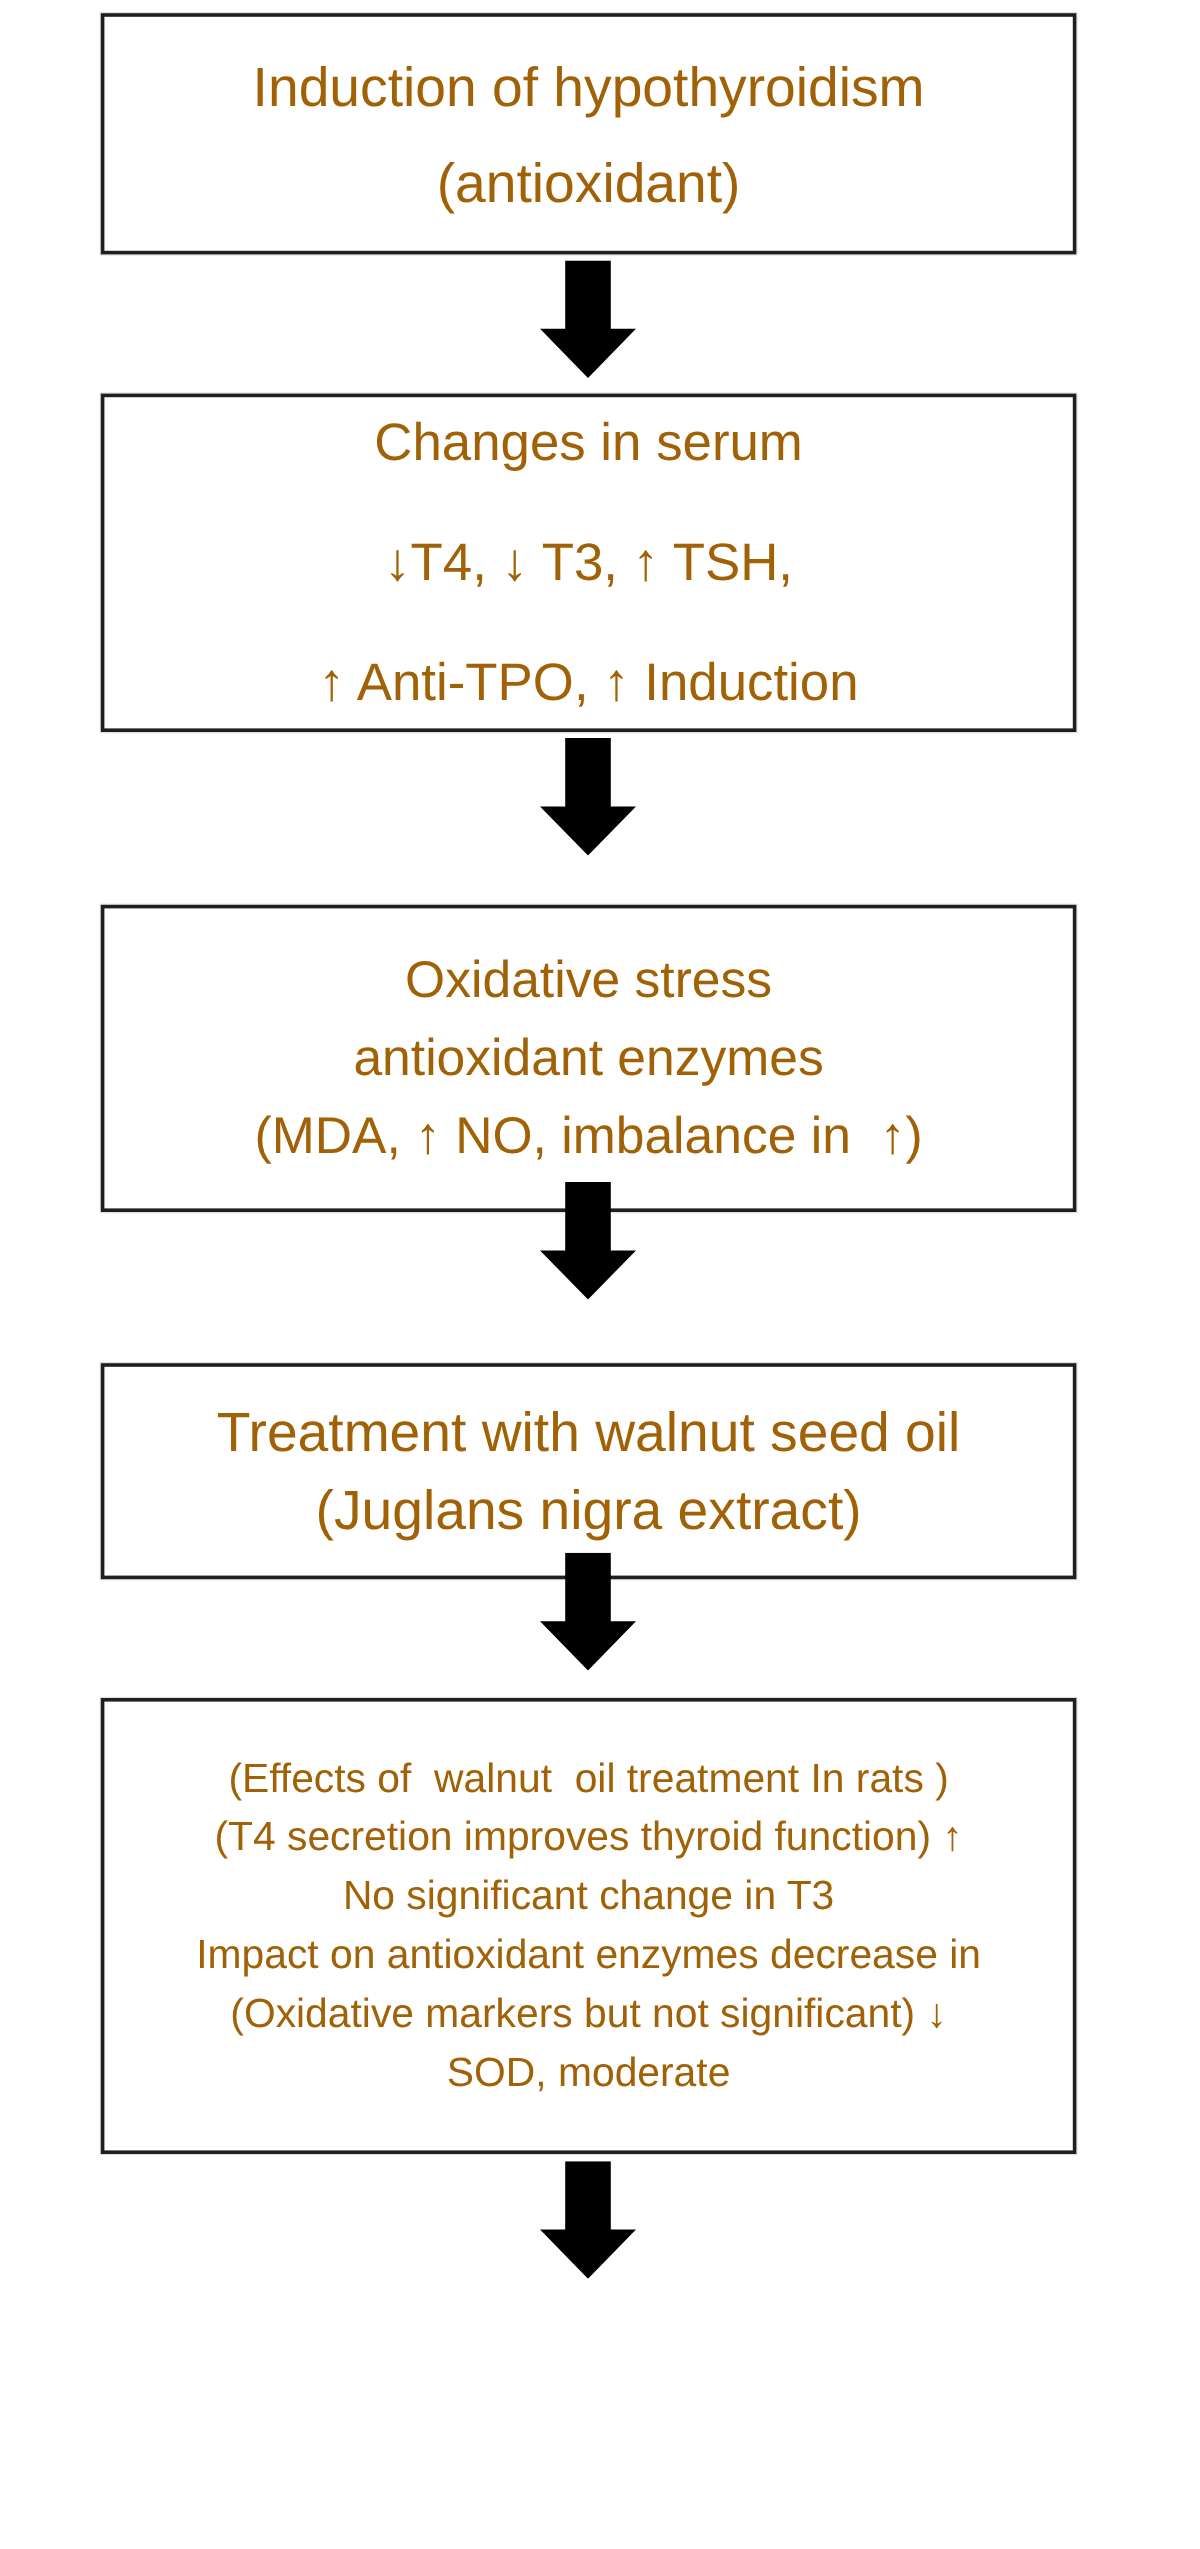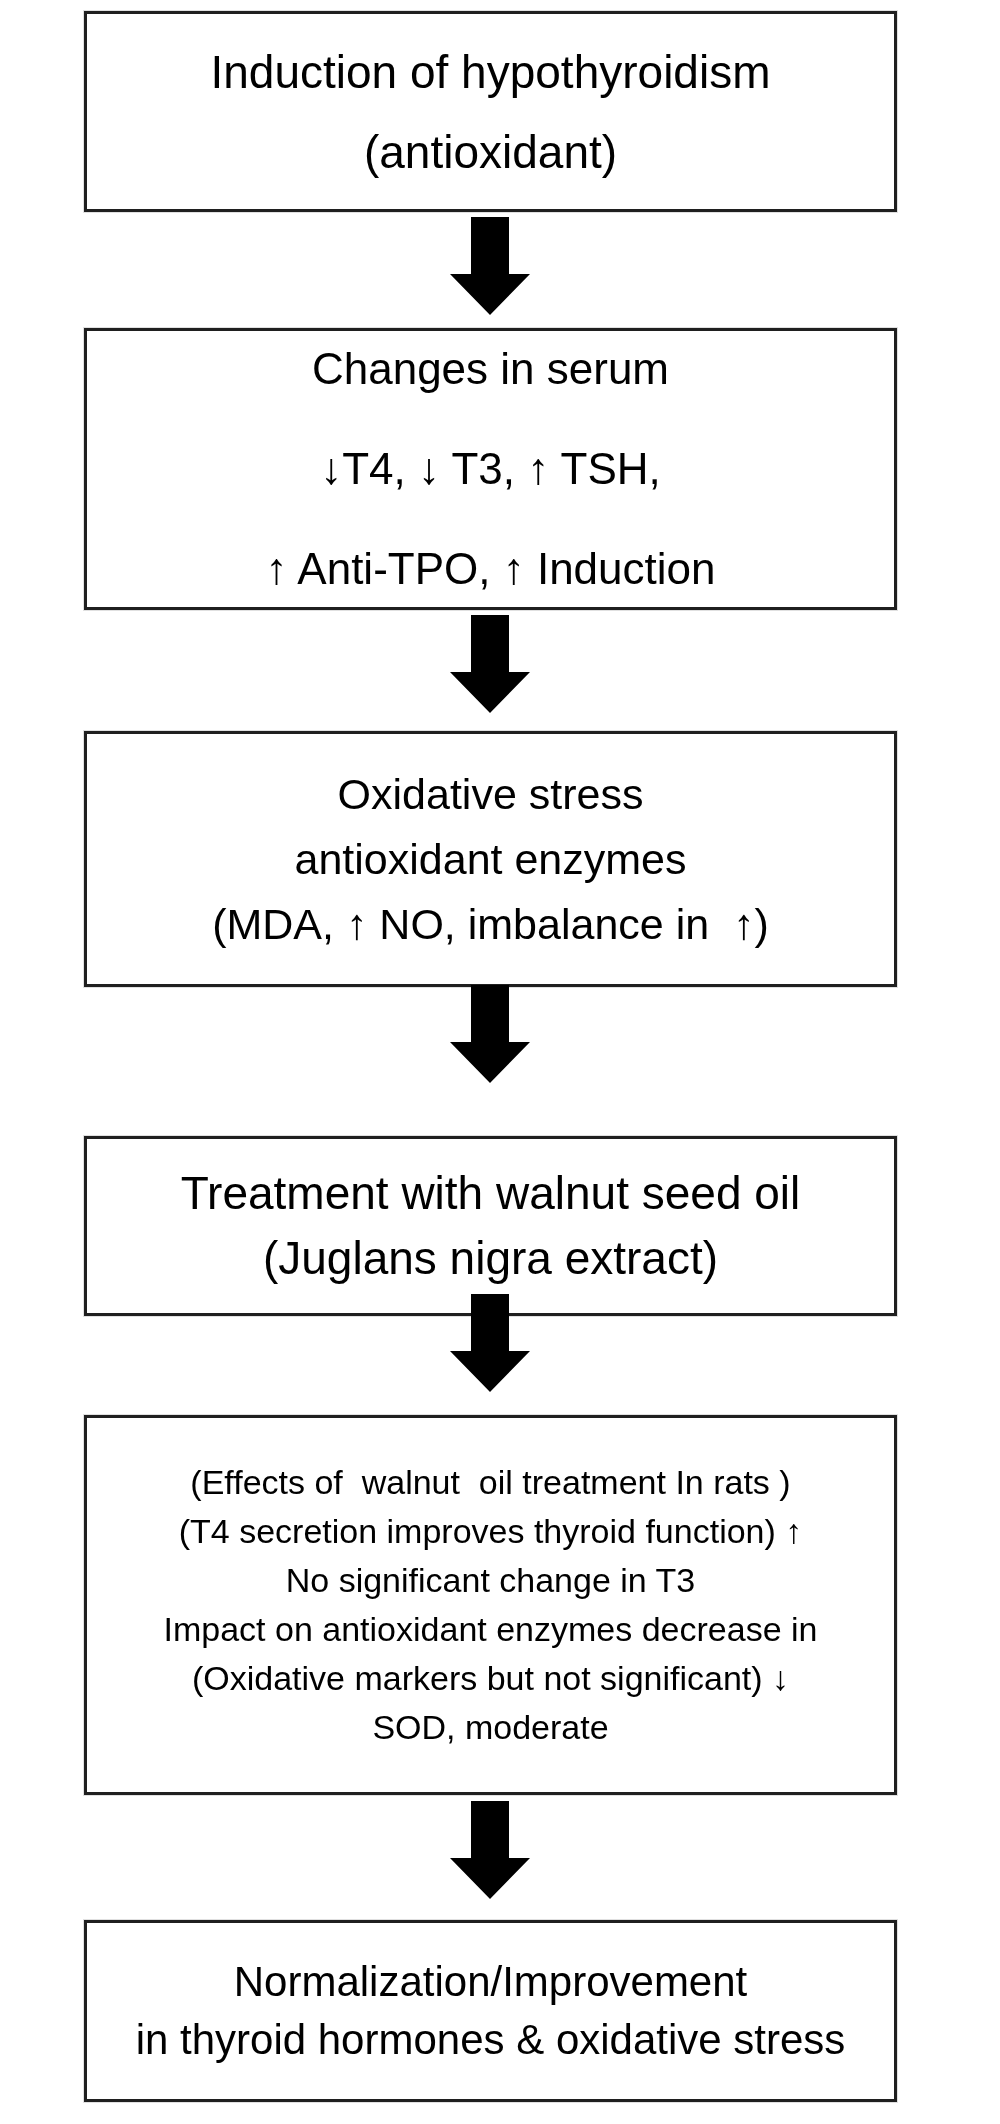--- a/index.html
+++ b/index.html
@@ -6,21 +6,21 @@
     margin: 0;
     padding: 0;
     background: #ffffff;
   }
   .canvas {
     position: relative;
     width: 1000px;
     height: 2124px;
     background: #ffffff;
     font-family: "Liberation Sans", sans-serif;
-    color: #000000;
+    color: #a16207;
     overflow: hidden;
   }
   .box {
     position: absolute;
     left: 84px;
     width: 813px;
     box-sizing: border-box;
     border: 3px solid #1f1f1f;
     background: #ffffff;
     display: flex;
@@ -28,21 +28,21 @@
     justify-content: center;
     align-items: center;
     text-align: center;
     box-shadow: 0 0 0 1px rgba(0,0,0,0.12);
   }
   .line { white-space: pre; }
 
   
   .b1 { top: 11px;   height: 201px; font-size: 46px; line-height: 80px; }
   .b2 { top: 328px;  height: 282px; font-size: 44px; line-height: 80px; gap: 20px; }
-  .b3 { top: 731px;  height: 256px; font-size: 43px; line-height: 65px; }
+  .b3 { top: 754px;  height: 256px; font-size: 43px; line-height: 65px; }
   .b4 { top: 1100px; height: 180px; font-size: 46px; line-height: 65px; margin-top: 36px; }
   .b5 { top: 1415px; height: 380px; font-size: 34px; line-height: 49px; align-items: center; }
   .b6 { top: 1920px; height: 182px; font-size: 42px; line-height: 58px; }
 
   .arrow {
     position: absolute;
     left: 450px;
     width: 80px;
     height: 98px;
   }
@@ -112,18 +112,14 @@
     <div class="line">(Oxidative markers but not significant) ↓</div>
     <div class="line">SOD, moderate</div>
   </section>
 
   <div class="arrow a5">
     <svg width="80" height="98" viewBox="0 0 80 98" aria-hidden="true">
       <path d="M21 0 H59 V57 H80 L40 98 L0 57 H21 Z" fill="#000000"></path>
     </svg>
   </div>
 
-  <section class="box b6">
-    <div class="line">Normalization/Improvement</div>
-    <div class="line">in thyroid hormones &amp; oxidative stress</div>
-  </section>
 
 </div>
 
 </body></html>

